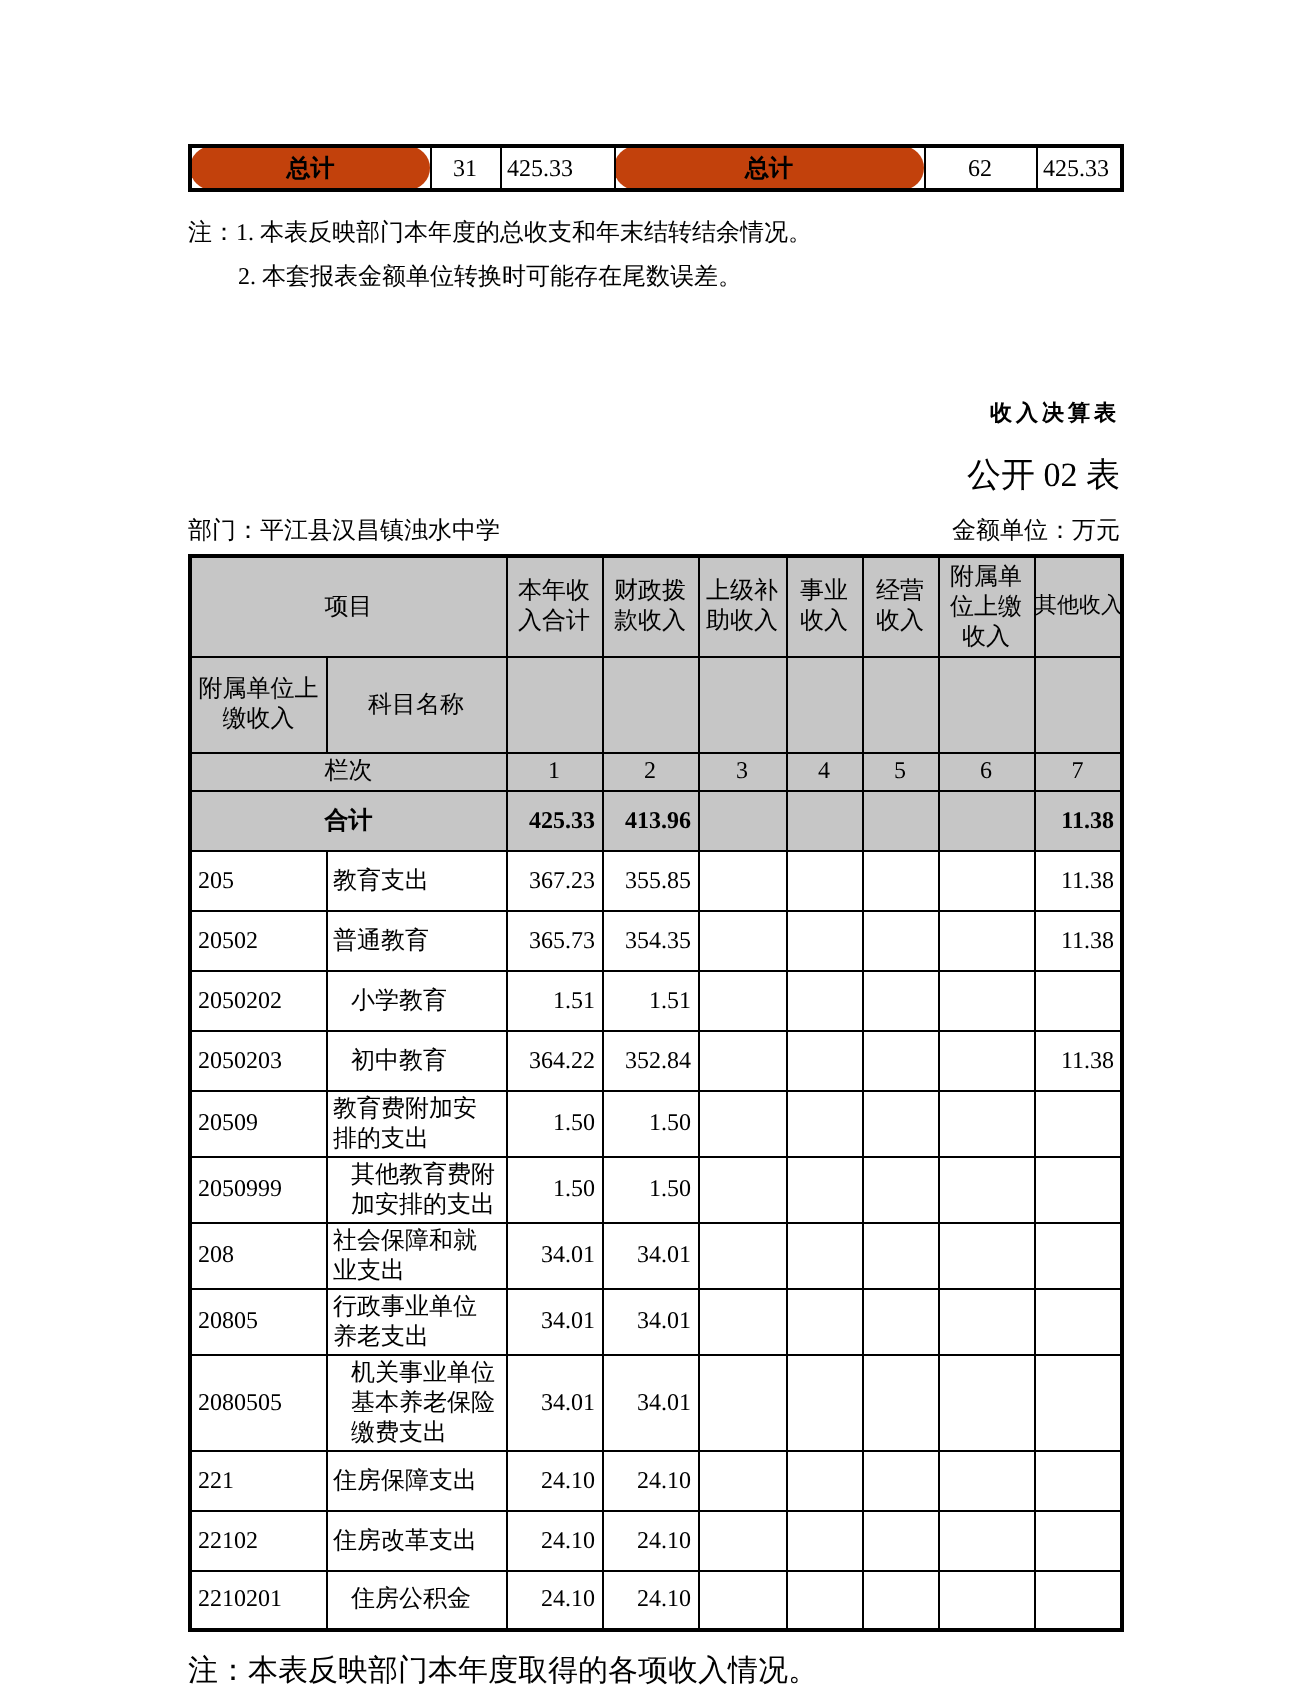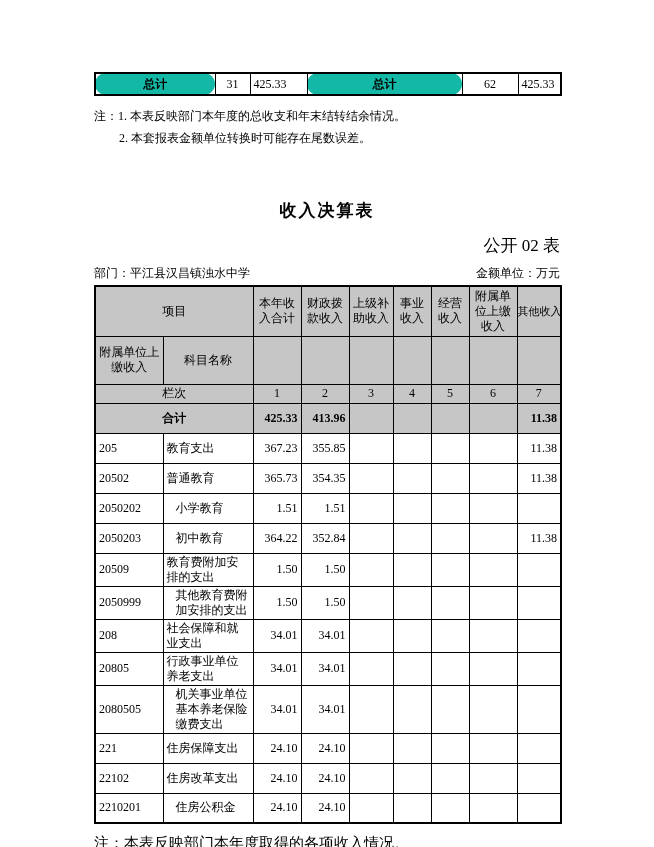--- a/index.html
+++ b/index.html
@@ -13,30 +13,30 @@
   .content { width:466px; margin:0 auto; }
 
   table { border-collapse:collapse; table-layout:fixed; width:466px; }
   td, th { border:1px solid #000; font-size:12px; line-height:15px;
            padding:1px 3px; vertical-align:middle; overflow:hidden;
            font-weight:normal; word-break:break-all; }
 
   .summary-table { border:2px solid #000; }
   .summary-table td { height:22px; }
 
-  .gray { background:#14b8a6;border-radius:11px; }
+  .gray { background:#c2410c;border-radius:11px; }
   .bold { font-weight:bold; }
   .ctr  { text-align:center; }
   .num  { text-align:right; }
   .lft  { text-align:left; }
 
   .notes { margin-top:9px; font-size:12px; line-height:22px; }
   .note-2 { padding-left:25px; }
 
-  .title { margin-top:50px; text-align:center; font-size:17px;
+  .title { margin-top:50px; text-align:right; font-size:11px;
            font-weight:bold; letter-spacing:2px; }
   .doc-label { margin-top:12px; text-align:right; font-size:17px; }
   .meta-row { margin-top:8px; margin-bottom:3px; display:flex;
               justify-content:space-between; font-size:12px; }
 
   .income-table { border:2px solid #000; }
   .income-table thead th { background:#c6c6c6; text-align:center; }
   .income-table .r1 th { height:50px; }
   .income-table .r2 th { height:48px; }
   .income-table .r3 th { height:19px; }

